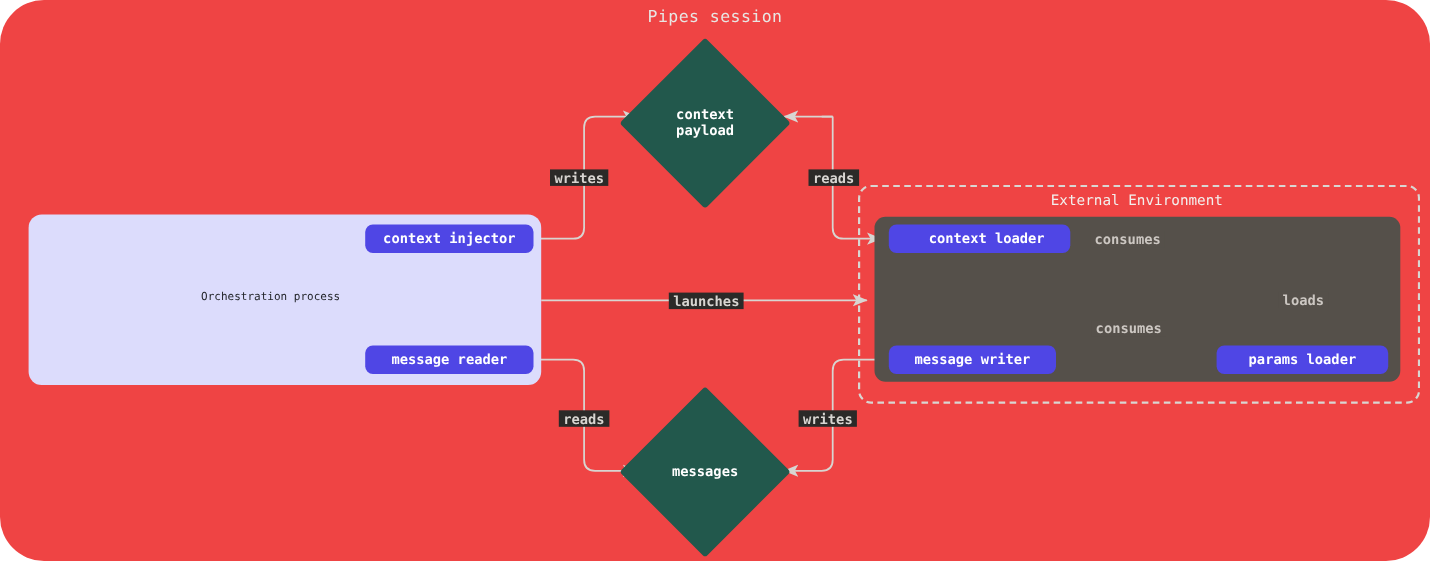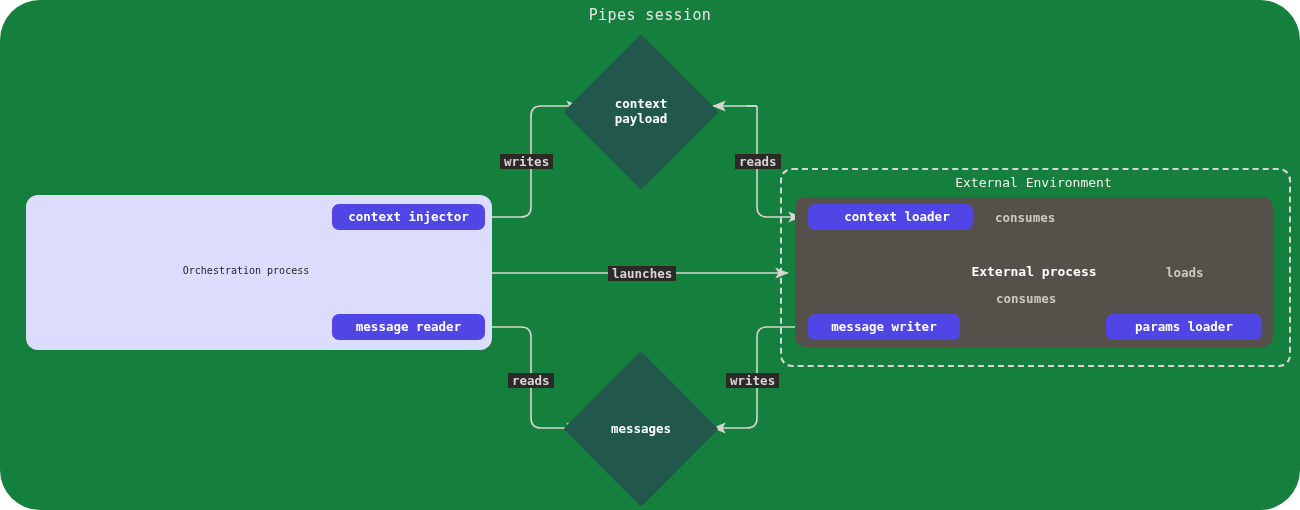--- a/index.html
+++ b/index.html
@@ -1,17 +1,17 @@
 <!DOCTYPE html>
 <html><head>
 <meta charset="utf-8">
 <style>
   html,body{margin:0;padding:0;background:#ffffff;}
   body{width:1300px;height:510px;overflow:hidden;font-family:"DejaVu Sans Mono","Liberation Mono",monospace;}
-  #canvas{position:relative;width:1300px;height:510px;background:#15803d;border-radius:40px;overflow:hidden;}
+  #canvas{position:relative;width:1300px;height:510px;background:#ef4444;border-radius:40px;overflow:hidden;}
   #svg-layer{position:absolute;left:0;top:0;width:1300px;height:510px;}
 
   .title{position:absolute;left:0;top:6px;width:1300px;text-align:center;color:#e8e6e3;
          font-size:15px;letter-spacing:.4px;}
 
   
   .orch-panel{position:absolute;left:26px;top:195px;width:466px;height:155px;background:#dcdcfc;
               border-radius:12px;}
   .orch-label{position:absolute;left:0;top:265px;width:492px;text-align:center;color:#24262b;font-size:10px;}
 
@@ -97,21 +97,20 @@
   </svg>
 
   <div class="orch-panel"></div>
   <div class="orch-label">Orchestration process</div>
   <div class="pill purple n-ctx-inj">context injector</div>
   <div class="pill purple n-msg-read">message reader</div>
 
   <div class="ext-env"></div>
   <div class="ext-env-label">External Environment</div>
   <div class="ext-proc"></div>
-  <div class="ext-proc-label">External process</div>
   <div class="pill purple n-ctx-load">context loader</div>
   <div class="pill purple n-msg-write">message writer</div>
   <div class="pill purple n-params">params loader</div>
 
   <div class="diamond d-ctx"></div>
   <div class="diamond-text dt-ctx">
     <div>context</div>
     <div>payload</div>
   </div>
 

